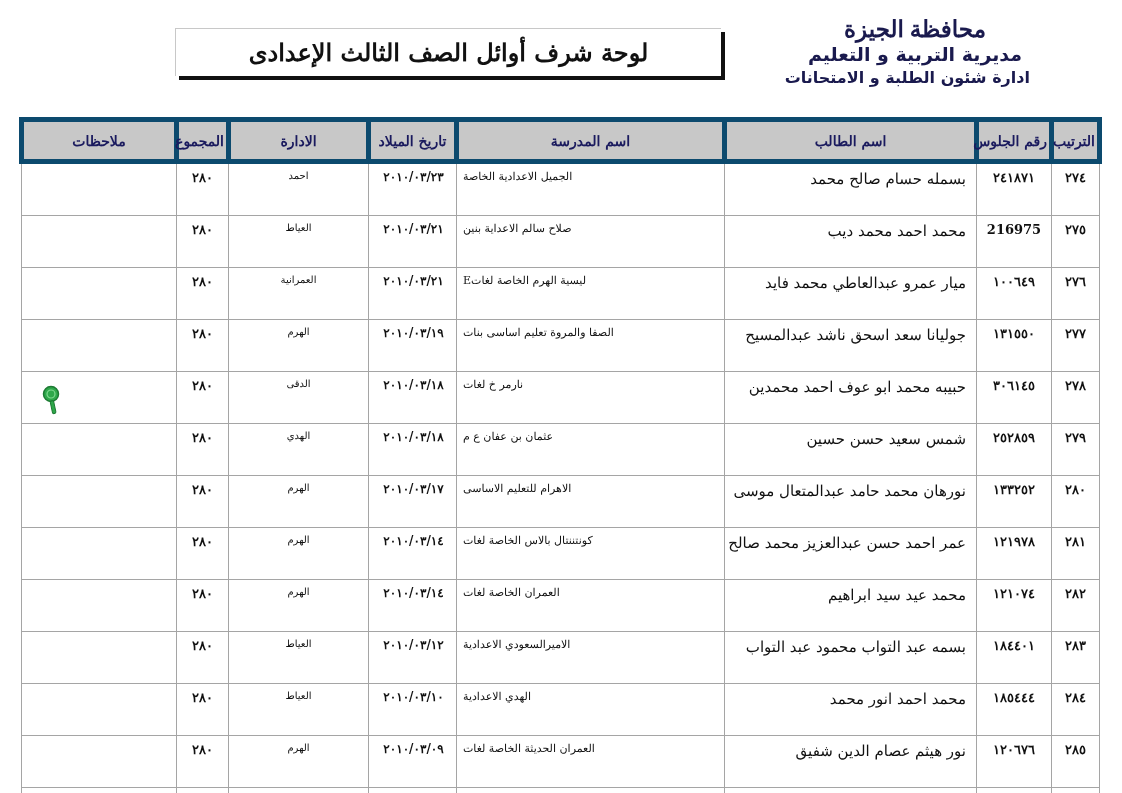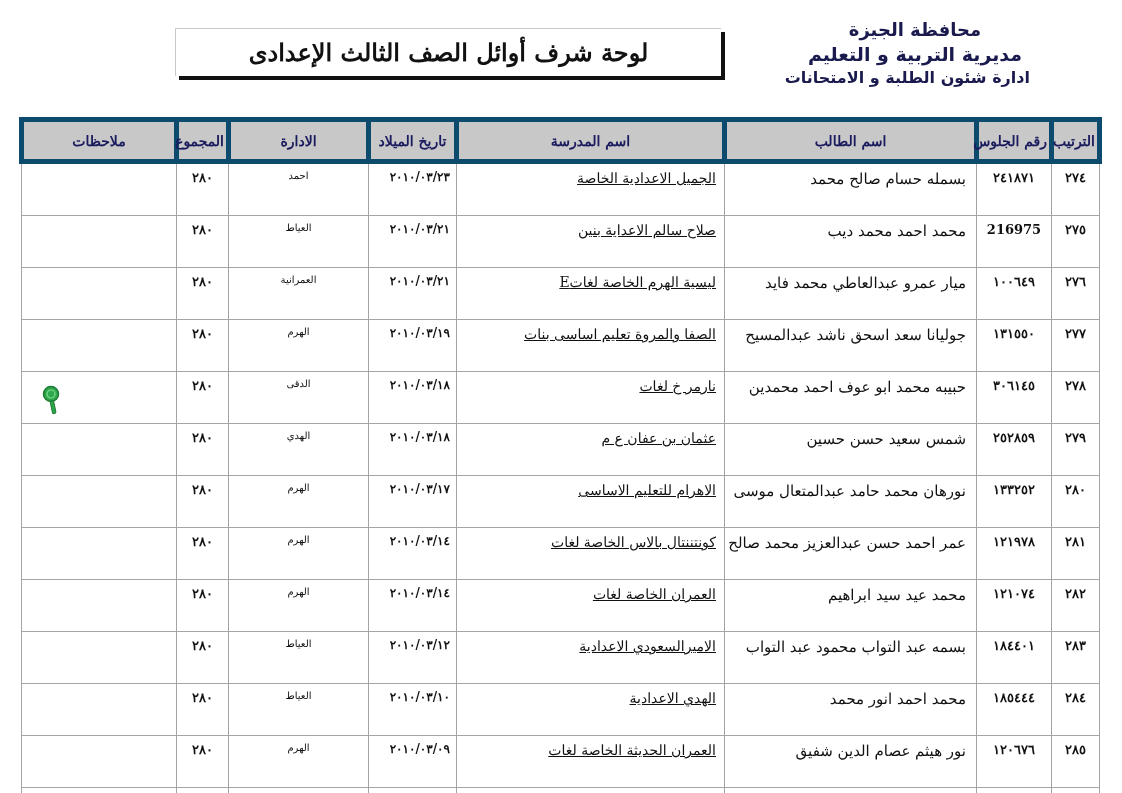--- a/index.html
+++ b/index.html
@@ -20,21 +20,21 @@
       left: 800px;
       top: 18px;
       width: 230px;
       direction: rtl;
       text-align: center;
       font-family: "DejaVu Sans", "Liberation Sans", sans-serif;
       font-weight: bold;
       color: #1a1a4e;
       line-height: 24px;
     }
-    .org-header .l1 { font-size: 18px; }
+    .org-header .l1 { font-size: 23px; font-family: Liberation Serif, serif; }
     .org-header .l2 { font-size: 19px; }
     .org-header .l3 { font-size: 16px; white-space: nowrap; }
 
     .title-box {
       position: absolute;
       left: 175px;
       top: 28px;
       width: 545px;
       height: 47px;
       border: 1px solid #c8c8c8;
@@ -80,23 +80,23 @@
       height: 45px;
       vertical-align: top;
       padding: 6px 6px 0 6px;
       font-size: 13px;
       white-space: nowrap;
       overflow: hidden;
     }
     table.honor td.rank,
     table.honor td.seat { text-align: center; font-weight: bold; font-size: 13px; }
     table.honor td.name { text-align: right; font-size: 15px; font-weight: normal; padding-right: 10px; }
-    table.honor td.school { text-align: right; font-size: 14px; padding-right: 8px; text-decoration: underline; }
+    table.honor td.school { text-align: left; font-size: 11px; padding-right: 8px; }
     table.honor td.dob {
-      text-align: right;
+      text-align: center;
       font-size: 12px;
       font-weight: bold;
       direction: ltr;
       padding-left: 8px;
     }
     table.honor td.admin { text-align: center; font-size: 10px; }
     table.honor td.total { text-align: center; font-weight: bold; font-size: 13px; }
     table.honor td.notes { }
 
     .col-rank { width: 48px; }

